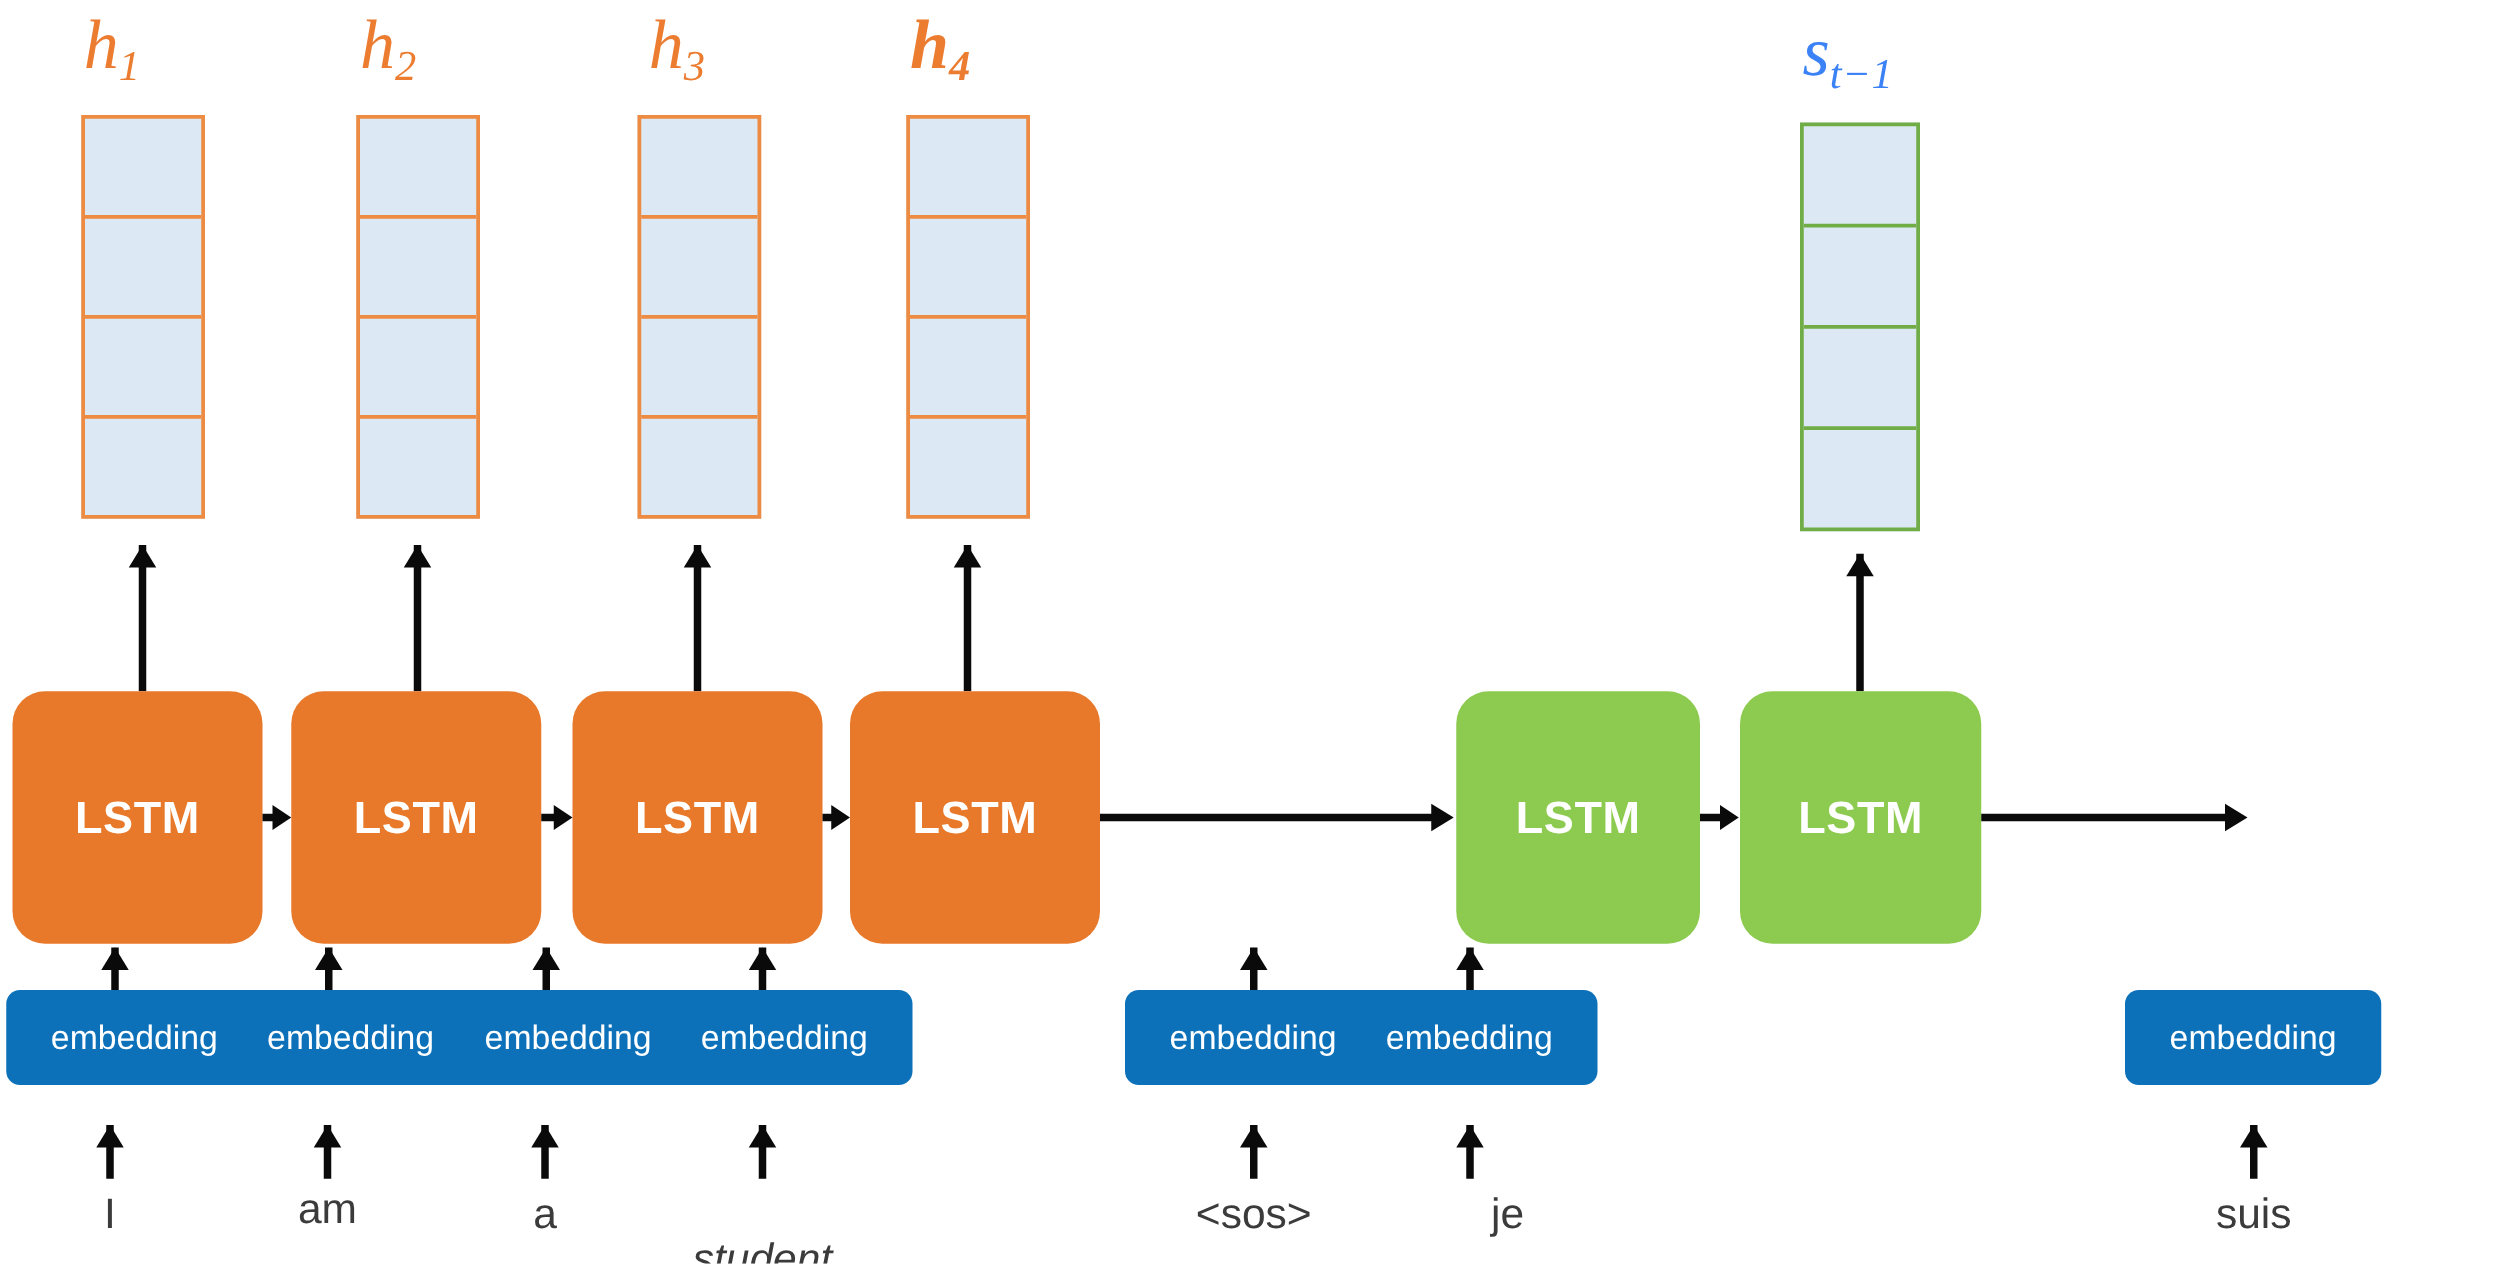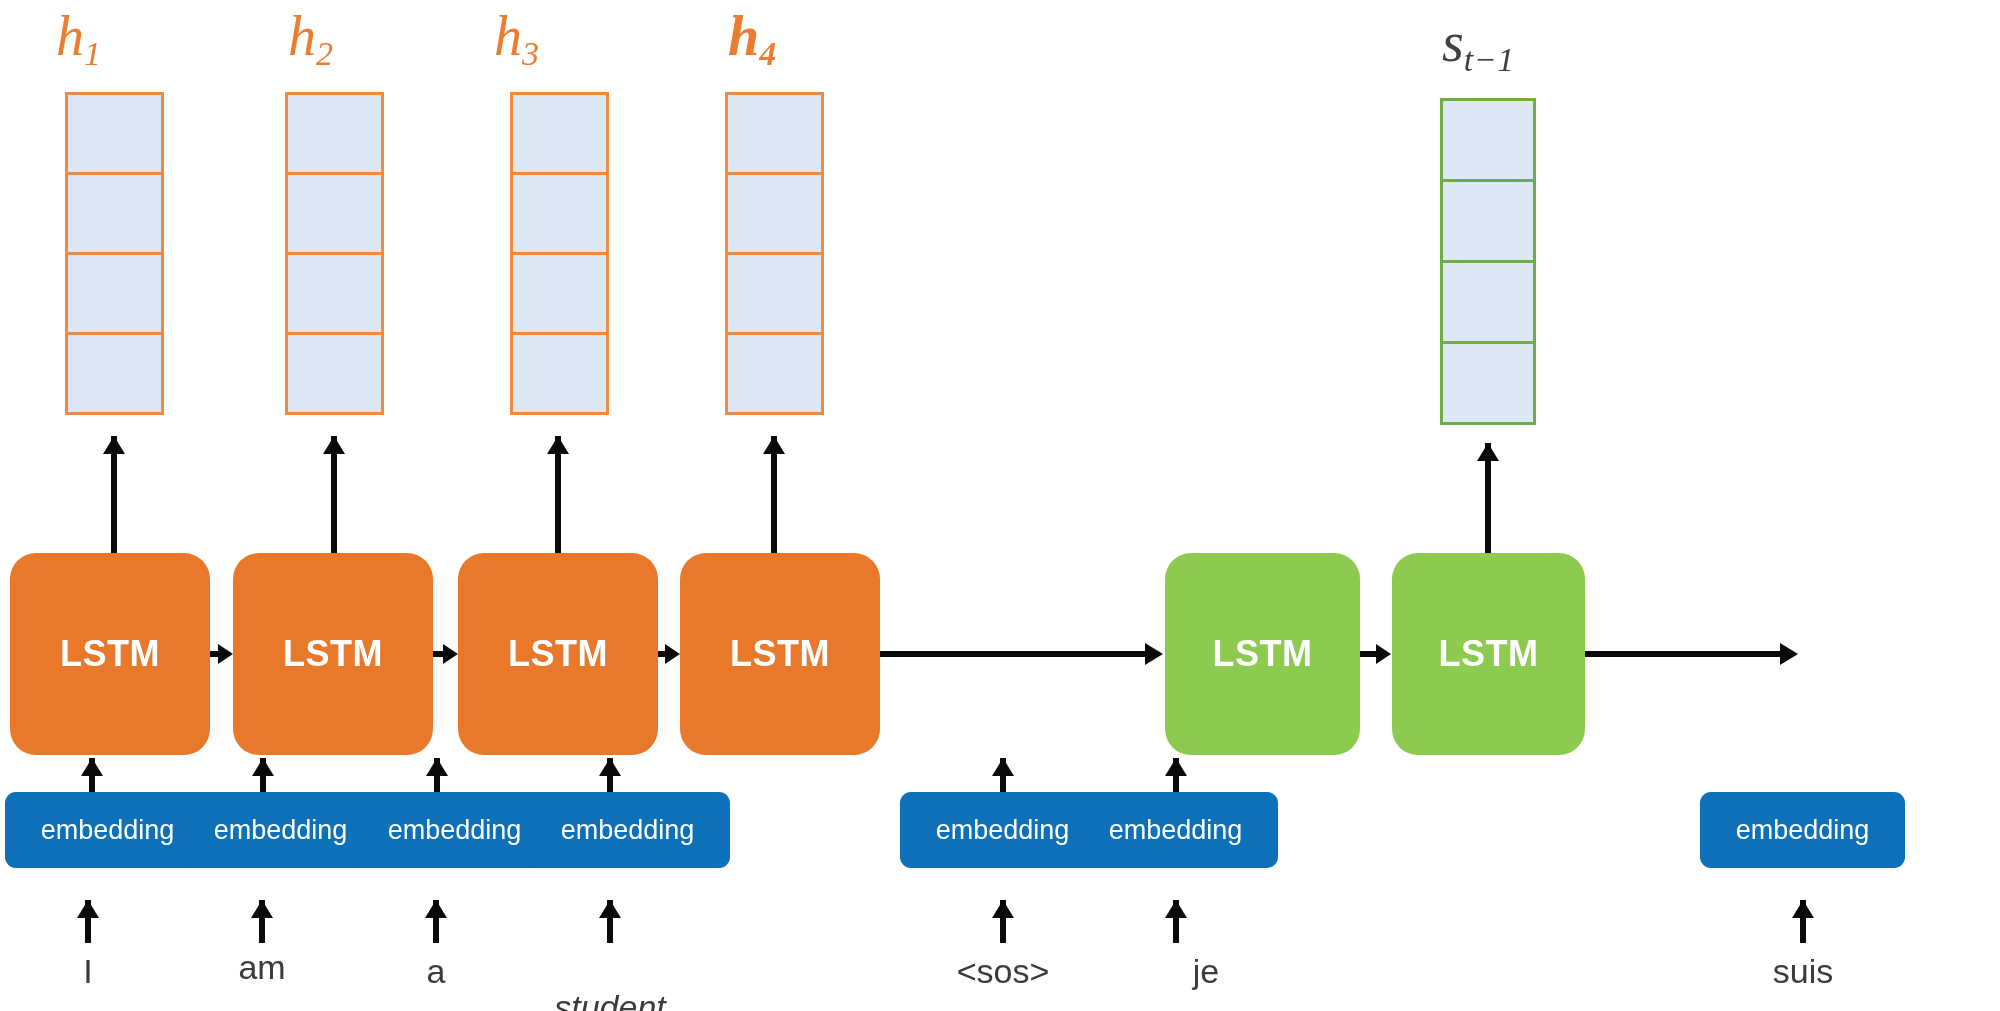--- a/index.html
+++ b/index.html
@@ -53,21 +53,21 @@
     white-space: nowrap;
     user-select: none;
   }
   .mathlabel .sub {
     font-size: 34px;
     font-style: italic;
     vertical-align: -0.30em;
     letter-spacing: 0.5px;
   }
   .mathlabel.orange { color: #ec7c30; }
-  .mathlabel.green  { color: #404040; }
+  .mathlabel.green  { color: #3b82f6; }
 
   
   .lstm {
     position: absolute;
     display: flex;
     align-items: center;
     justify-content: center;
     border-radius: 26px;
     color: #ffffff;
     font-weight: bold;
@@ -150,41 +150,41 @@
     border-bottom-width: 10px;
     border-left-width: 15px;
     top: -10px;
   }
 </style>
 </head>
 <body>
 
 <div id="canvas">
 
-  <div class="mathlabel orange" style="left:56px; top:8px;">
+  <div class="mathlabel orange" style="left:67px; top:8px;">
     <span>h</span><span class="sub">1</span>
   </div>
   <div class="vec enc" style="left:65px; top:92px; width:99px; height:323px;">
     <div class="cell"></div>
     <div class="cell"></div>
     <div class="cell"></div>
     <div class="cell"></div>
   </div>
 
   <div class="mathlabel orange" style="left:288px; top:8px;">
     <span>h</span><span class="sub">2</span>
   </div>
   <div class="vec enc" style="left:285px; top:92px; width:99px; height:323px;">
     <div class="cell"></div>
     <div class="cell"></div>
     <div class="cell"></div>
     <div class="cell"></div>
   </div>
 
-  <div class="mathlabel orange" style="left:494px; top:8px;">
+  <div class="mathlabel orange" style="left:519px; top:8px;">
     <span>h</span><span class="sub">3</span>
   </div>
   <div class="vec enc" style="left:510px; top:92px; width:99px; height:323px;">
     <div class="cell"></div>
     <div class="cell"></div>
     <div class="cell"></div>
     <div class="cell"></div>
   </div>
 
   <div class="mathlabel orange" style="left:728px; top:8px;font-weight:bold;">

